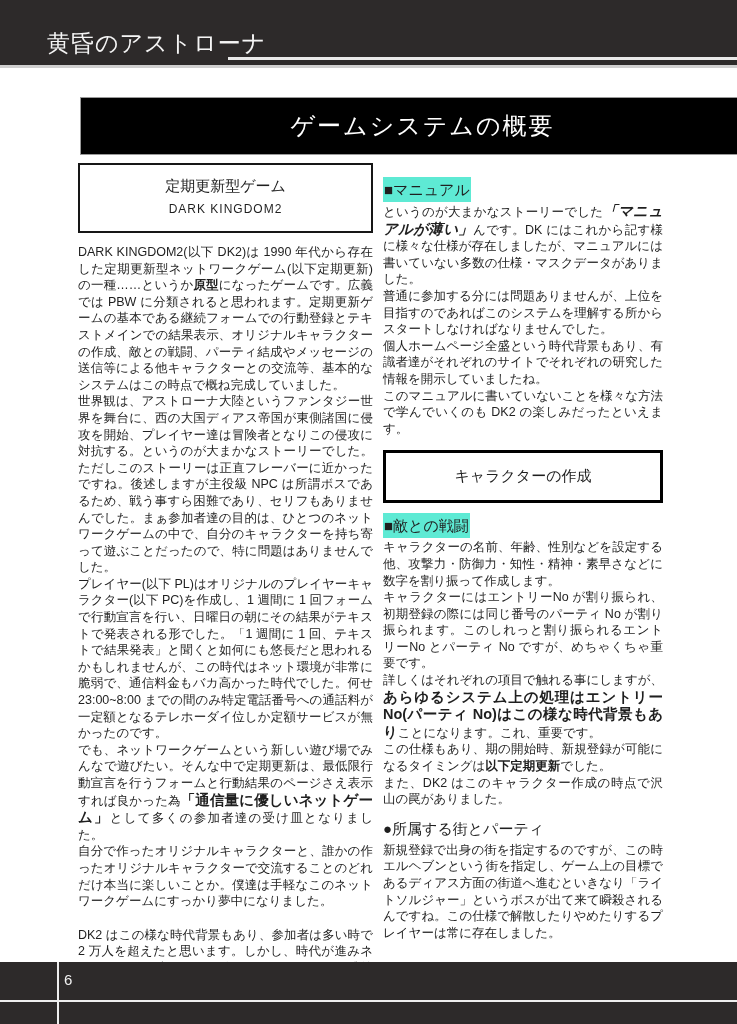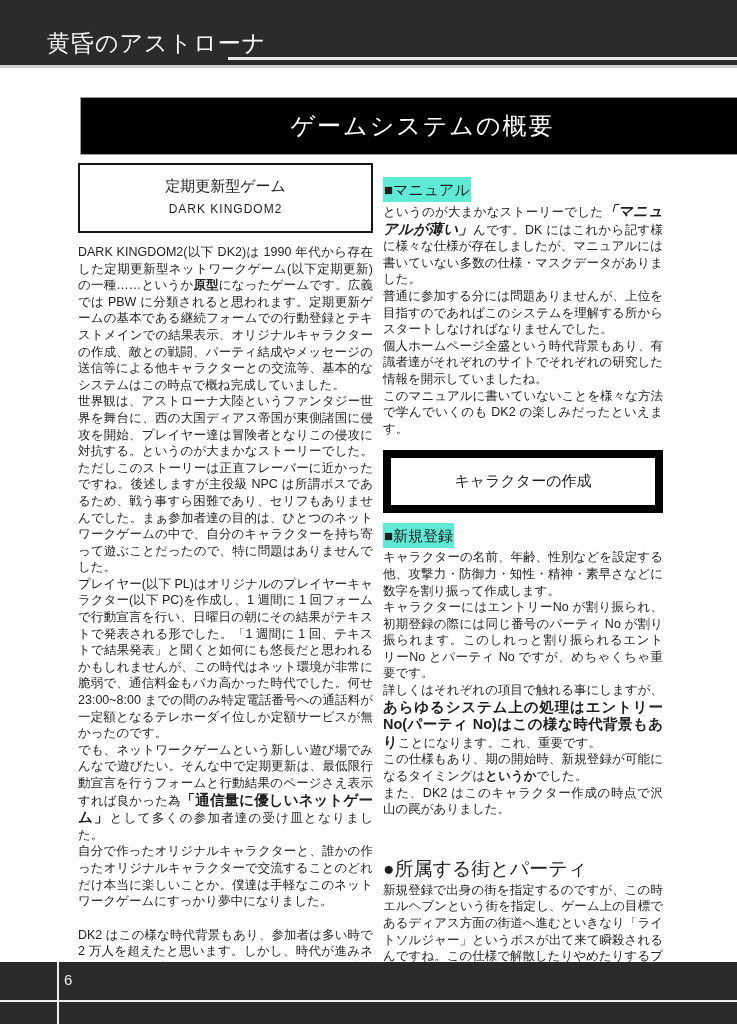--- a/index.html
+++ b/index.html
@@ -71,26 +71,26 @@
 
   .sec-heading {
     margin-top: 17px; margin-bottom: 3px;
     font-size: 15px; line-height: 20px;
   }
   .sec-heading .hl {
     background: #5eead4;
     padding: 4px 1px;
   }
   .sub-heading {
-    margin-top: 41px; margin-bottom: 3px;
-    font-size: 19px; line-height: 20px;
+    margin-top: 11px; margin-bottom: 3px;
+    font-size: 15px; line-height: 20px;
   }
 
   .char-box {
-    border: 8px solid #000000;
+    border: 3px solid #000000;
     text-align: center;
     padding: 14px 4px;
     margin-top: 13px; margin-bottom: 13px;
     font-size: 15px;
   }
 
   
   .page-footer {
     position: absolute; left: 0; bottom: 0; width: 737px; height: 62px;
     background: #2d2a2a;
@@ -141,26 +141,26 @@
   <div class="body-par"><span>というのが大まかなストーリーでした</span><span class="seg-bold seg-italic seg-big">「マニュアルが薄い」</span><span>んです。DK にはこれから記す様に様々な仕様が存在しましたが、マニュアルには書いていない多数の仕様・マスクデータがありました。
 普通に参加する分には問題ありませんが、上位を目指すのであればこのシステムを理解する所からスタートしなければなりませんでした。
 個人ホームページ全盛という時代背景もあり、有識者達がそれぞれのサイトでそれぞれの研究した情報を開示していましたね。
 このマニュアルに書いていないことを様々な方法で学んでいくのも DK2 の楽しみだったといえます。</span></div>
 
   <div class="char-box">
     <span>キャラクターの作成</span>
   </div>
 
   <div class="sec-heading" style="margin-top:0;">
-    <span class="hl">■新規登録</span>
+    <span class="hl">■敵との戦闘</span>
   </div>
   <div class="body-par"><span>キャラクターの名前、年齢、性別などを設定する他、攻撃力・防御力・知性・精神・素早さなどに数字を割り振って作成します。
 キャラクターにはエントリーNo が割り振られ、初期登録の際には同じ番号のパーティ No が割り振られます。このしれっと割り振られるエントリーNo とパーティ No ですが、めちゃくちゃ重要です。
 詳しくはそれぞれの項目で触れる事にしますが、</span><span class="seg-bold seg-big">あらゆるシステム上の処理はエントリーNo(パーティ No)はこの様な時代背景もあり</span><span>ことになります。これ、重要です。
-この仕様もあり、期の開始時、新規登録が可能になるタイミングは</span><span class="seg-bold">というか</span><span>でした。
+この仕様もあり、期の開始時、新規登録が可能になるタイミングは</span><span class="seg-bold">以下定期更新</span><span>でした。
 また、DK2 はこのキャラクター作成の時点で沢山の罠がありました。</span></div>
 
   <div class="sub-heading">●所属する街とパーティ</div>
   <div class="body-par"><span>新規登録で出身の街を指定するのですが、この時エルヘブンという街を指定し、ゲーム上の目標であるディアス方面の街道へ進むといきなり「ライトソルジャー」というボスが出て来て瞬殺されるんですね。この仕様で解散したりやめたりするプレイヤーは常に存在しました。</span></div>
 </div>
 
 <div class="page-footer">
   <div class="footer-vline"></div>
   <div class="footer-hline"></div>
   <div class="page-number">6</div>

